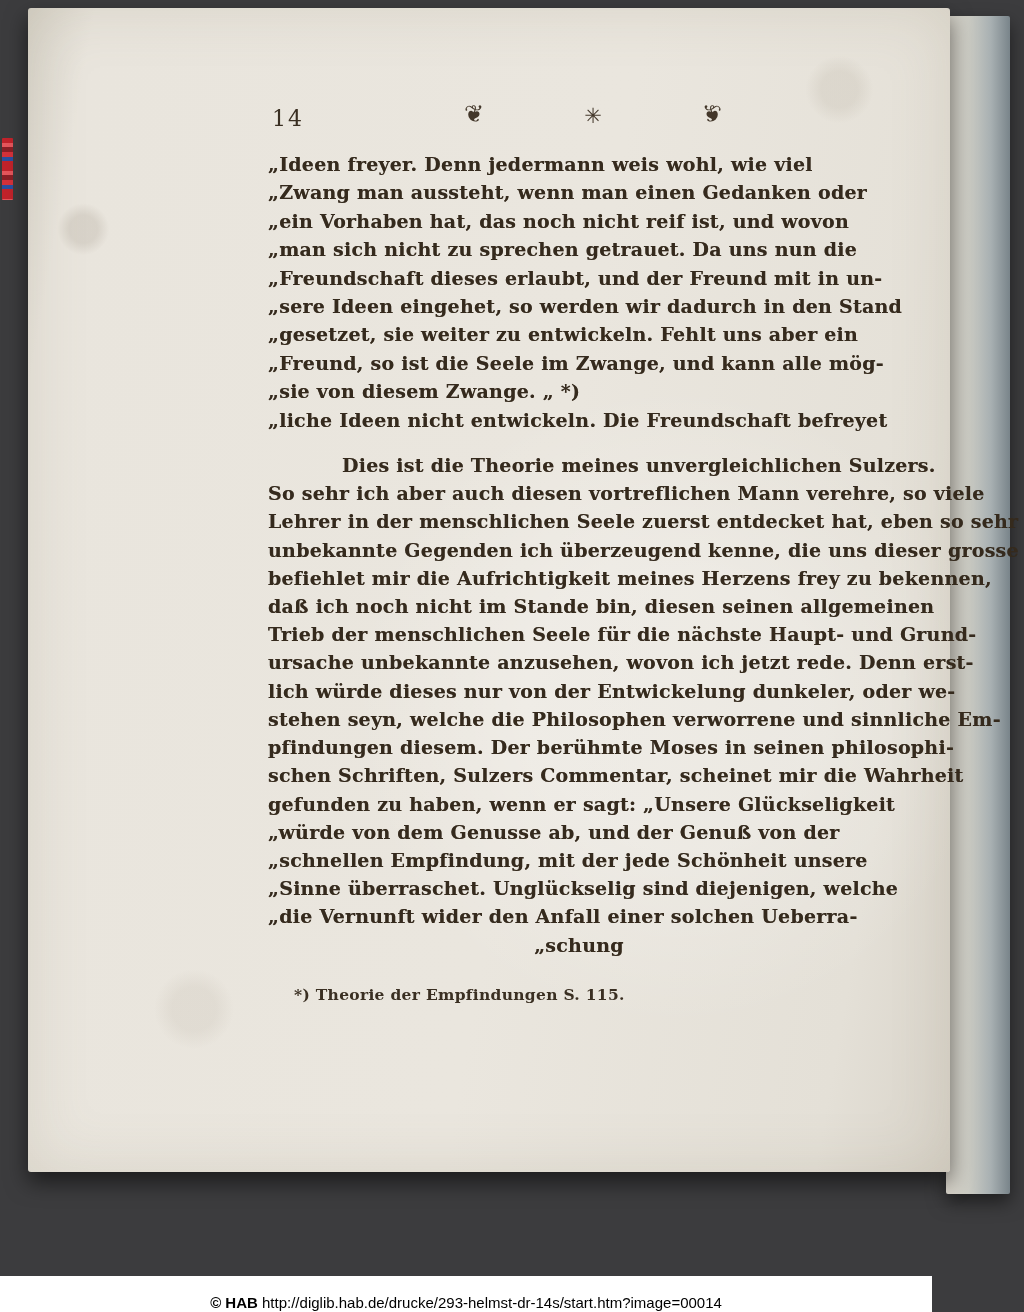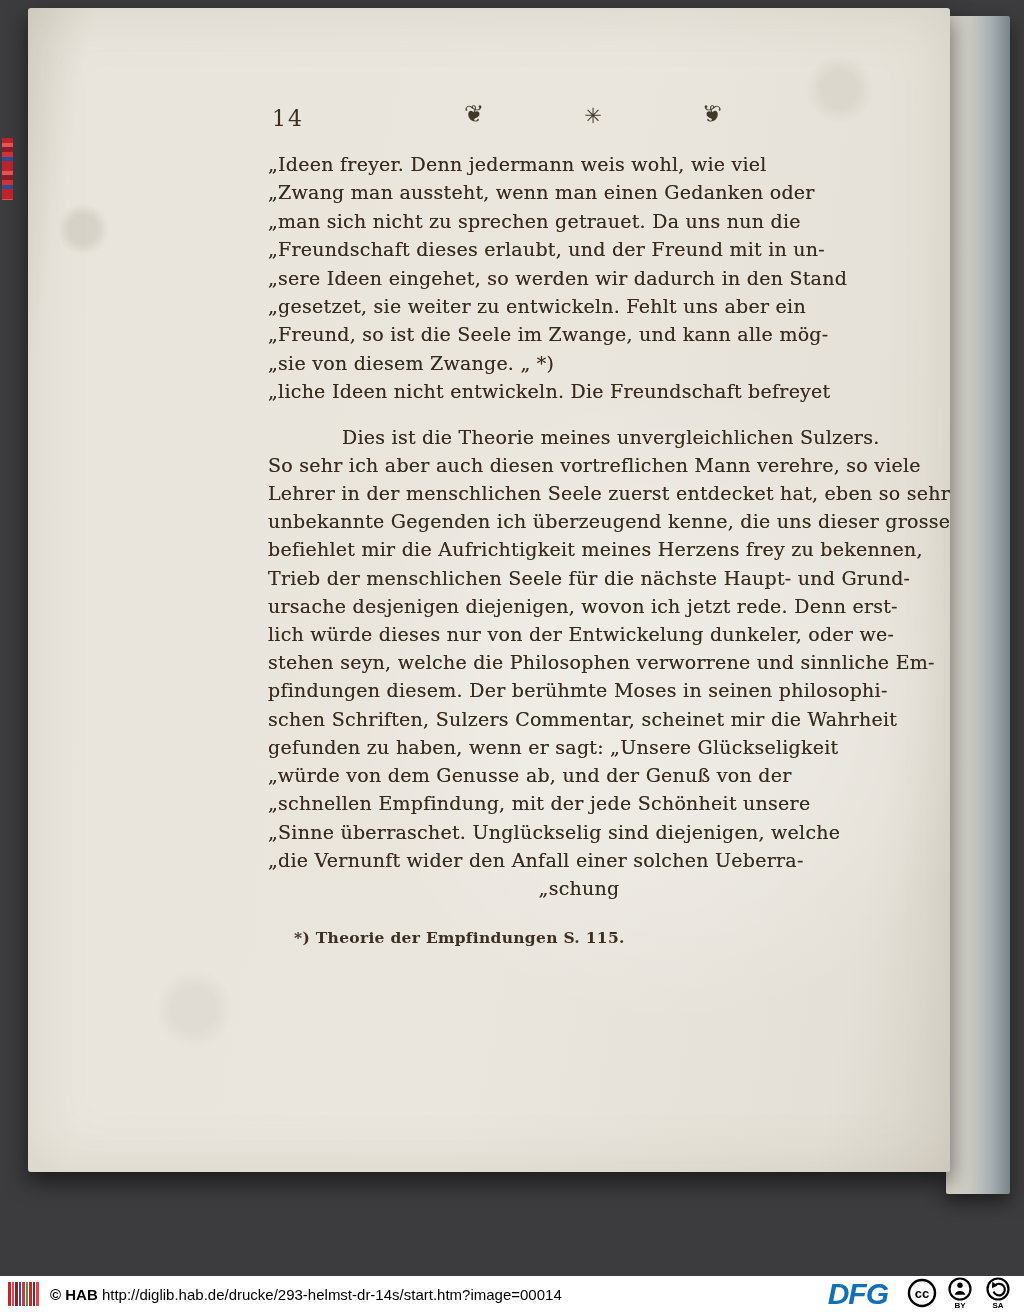--- a/index.html
+++ b/index.html
@@ -50,39 +50,40 @@
     display:flex; justify-content:space-between; align-items:center;
   }
   .orn { font-size:24px; color:#43372a; }
   .orn.star { font-size:21px; position:relative; top:2px; }
   .orn.flip { transform:scaleX(-1); display:inline-block; }
 
   .quote-block { margin-top:14px; }
   .body-block  { margin-top:17px; }
 
   .line {
-    font-size:19px; font-weight:400; line-height:28.4px;
+    font-size:19px; font-weight:700; line-height:28.4px;
     letter-spacing:.25px; white-space:nowrap; color:#352a1d;
     text-shadow:0 0 .4px rgba(53,42,29,.55);
   }
   .body-block .line { line-height:28.2px; }
   .line.indent { padding-left:74px; }
   .line.catchword { text-align:center; padding-right:6px; }
 
   .footnote {
     margin-top:26px; padding-left:26px;
     font-size:15.5px; font-weight:700; letter-spacing:.3px; color:#3a2f22;
   }
 
   
   .footer-bar {
-    position:absolute; left:0; bottom:0; width:1024px; height:36px;
+    position:absolute; left:0; bottom:0; width:932px; height:36px;
     background:#ffffff; display:flex; align-items:center;
     padding:8px 8px; box-sizing:border-box; gap:10px;
     font-family:"Liberation Sans", sans-serif;
+    flex-direction:column;
   }
   .copyright { font-size:15px; color:#000; white-space:nowrap; }
   .copyright .lab { font-weight:700; }
   .copyright a { color:#000; text-decoration:none; }
   .spacer { flex:1; }
   .dfg {
     font-family:"Liberation Sans", sans-serif;
     font-weight:700; font-style:italic; font-size:30px;
     color:#1470b4; letter-spacing:-1px; line-height:30px;
     padding-right:6px;
@@ -104,37 +105,39 @@
         <span class="orn-group">
           <span class="orn">❦</span>
           <span class="orn star">✳</span>
           <span class="orn flip">❦</span>
         </span>
       </div>
 
       <div class="quote-block">
         <div class="line">„Ideen freyer.   Denn jedermann weis wohl, wie viel</div>
         <div class="line">„Zwang man aussteht, wenn man einen Gedanken oder</div>
+        <div class="line">„ein Vorhaben hat, das noch nicht reif ist, und wovon</div>
         <div class="line">„man sich nicht zu sprechen getrauet.   Da uns nun die</div>
         <div class="line">„Freundschaft dieses erlaubt, und der Freund mit in un-</div>
         <div class="line">„sere Ideen eingehet, so werden wir dadurch in den Stand</div>
         <div class="line">„gesetzet, sie weiter zu entwickeln.   Fehlt uns aber ein</div>
         <div class="line">„Freund, so ist die Seele im Zwange, und kann alle mög-</div>
         <div class="line">„sie von diesem Zwange. „ *)</div>
         <div class="line">„liche Ideen nicht entwickeln.   Die Freundschaft befreyet</div>
       </div>
 
       <div class="body-block">
         <div class="line indent">Dies ist die Theorie meines unvergleichlichen Sulzers.</div>
         <div class="line">So sehr ich aber auch diesen vortreflichen Mann verehre, so viele</div>
         <div class="line">Lehrer in der menschlichen Seele zuerst entdecket hat, eben so sehr</div>
         <div class="line">unbekannte Gegenden ich überzeugend kenne, die uns dieser grosse</div>
         <div class="line">befiehlet mir die Aufrichtigkeit meines Herzens frey zu bekennen,</div>
+        <div class="line">daß ich noch nicht im Stande bin, diesen seinen allgemeinen</div>
         <div class="line">Trieb der menschlichen Seele für die nächste Haupt- und Grund-</div>
-        <div class="line">ursache desjenigen diejenigen, wovon ich jetzt rede.   Denn erst-</div>
+        <div class="line">ursache unbekannte anzusehen, wovon ich jetzt rede.   Denn erst-</div>
         <div class="line">lich würde dieses nur von der Entwickelung dunkeler, oder we-</div>
         <div class="line">stehen seyn, welche die Philosophen verworrene und sinnliche Em-</div>
         <div class="line">pfindungen diesem.   Der berühmte Moses in seinen philosophi-</div>
         <div class="line">schen Schriften, Sulzers Commentar, scheinet mir die Wahrheit</div>
         <div class="line">gefunden zu haben, wenn er sagt:   „Unsere Glückseligkeit</div>
         <div class="line">„würde von dem Genusse ab, und der Genuß von der</div>
         <div class="line">„schnellen Empfindung, mit der jede Schönheit unsere</div>
         <div class="line">„Sinne überraschet.   Unglückselig sind diejenigen, welche</div>
         <div class="line">„die Vernunft wider den Anfall einer solchen Ueberra-</div>
         <div class="line catchword">„schung</div>

